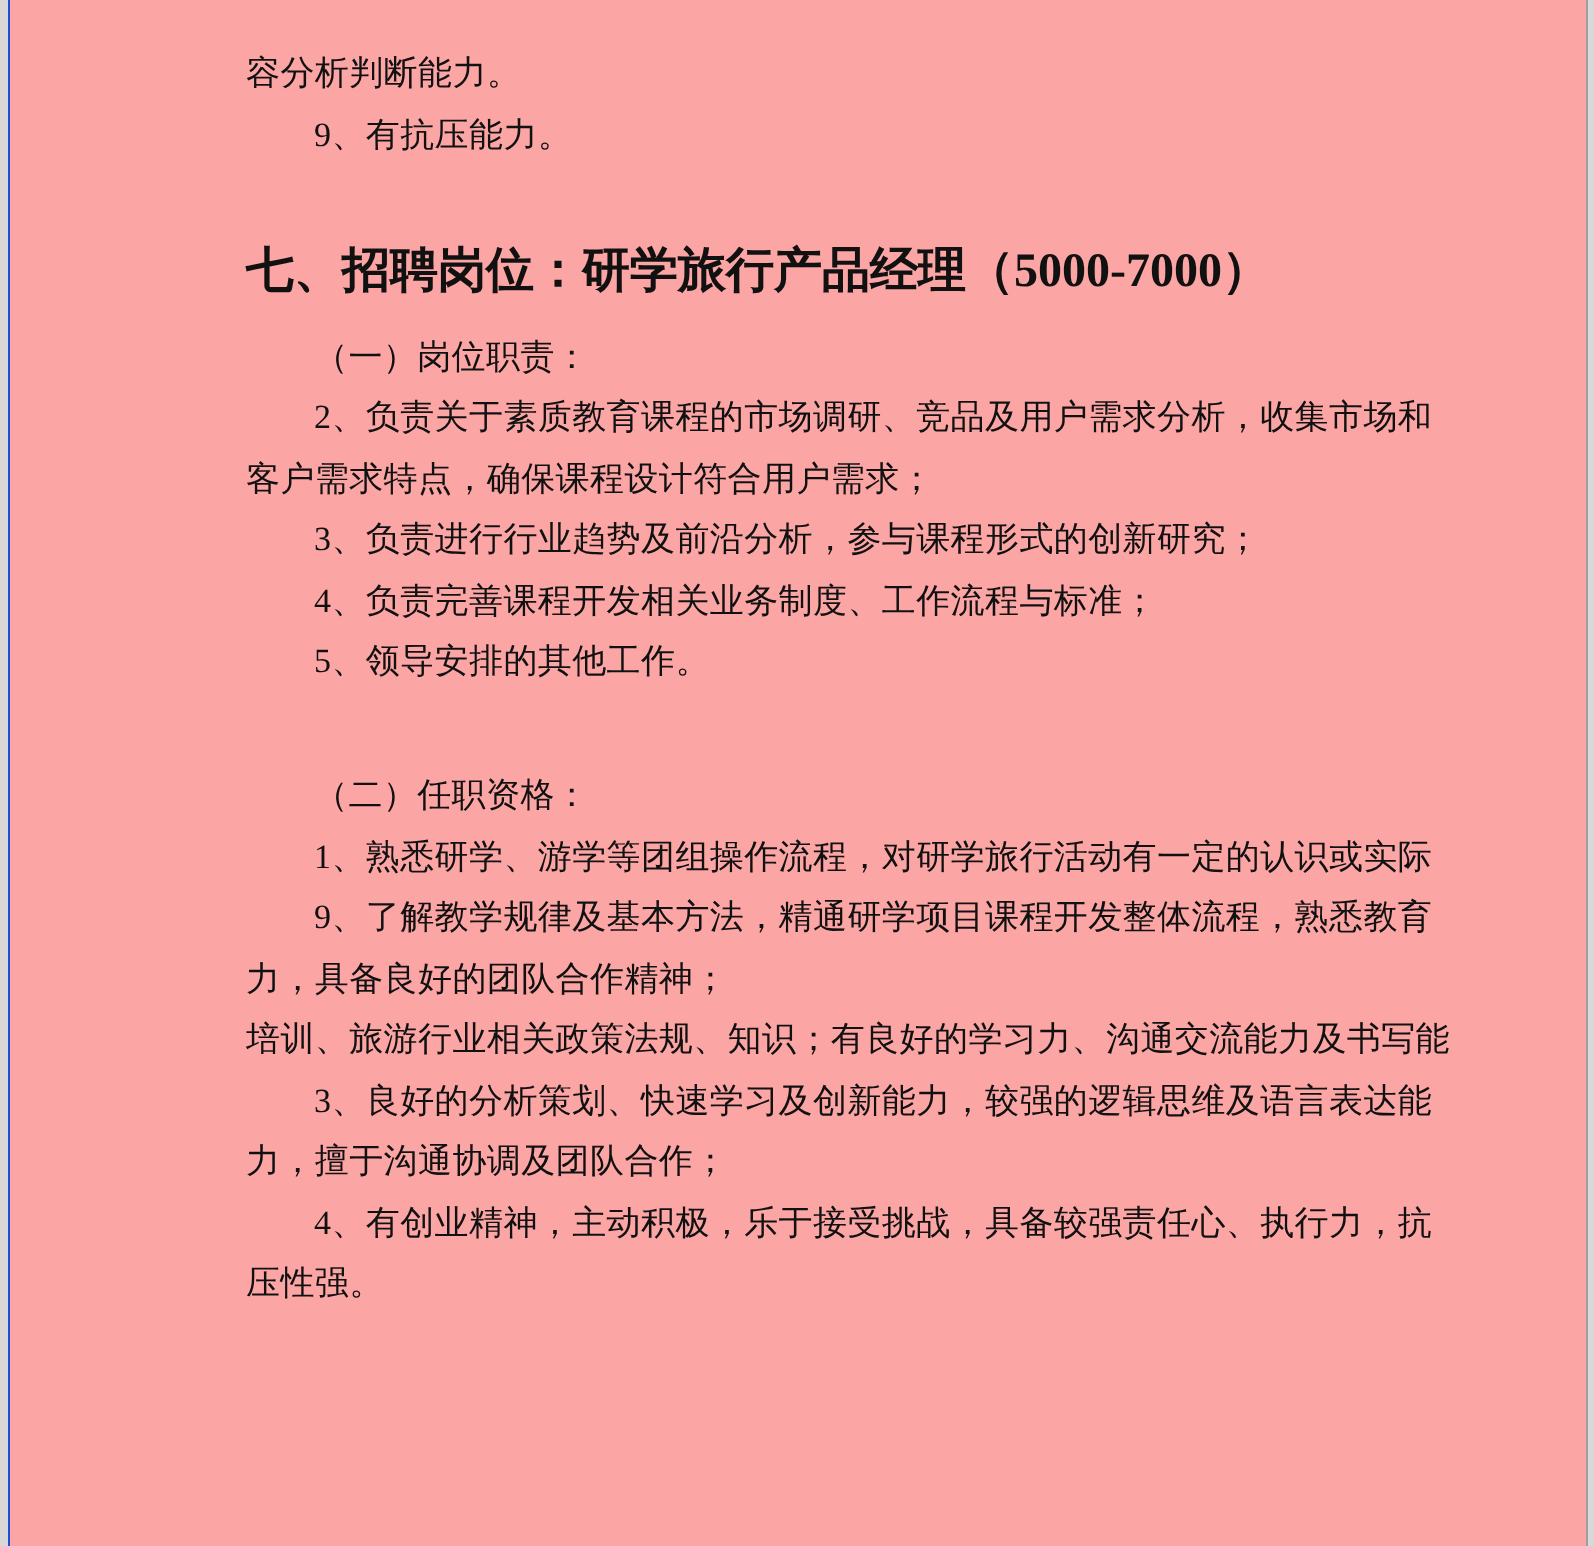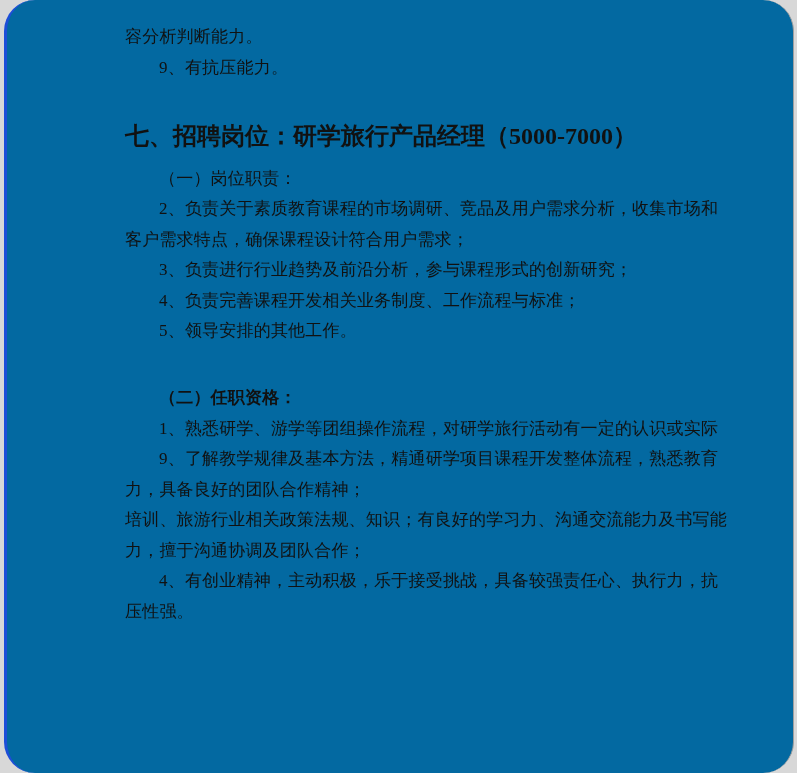--- a/index.html
+++ b/index.html
@@ -7,25 +7,24 @@
     width: 797px; height: 773px;
     background: #d8d8d8;
     font-family: "Liberation Serif", "DejaVu Serif", serif;
     overflow: hidden;
     position: relative;
   }
   .paper {
     position: absolute;
     top: 0; bottom: 0;
     left: 4px; right: 3px;
-    background: #0369a1;
-    border-left: 3px solid #1d4ed8;
+    background: #fca5a5;
+    border-left: 1px solid #1d4ed8;
     border-right: 1px solid #9f9f9f;
     box-sizing: border-box;
-    border-radius: 31px;
   }
   .content {
     margin-left: 118px;
     width: 595px;
     padding-top: 22px;
     color: #111111;
     font-size: 17px;
   }
   .para { margin: 0; }
   .line {
@@ -37,21 +36,21 @@
   }
   .line.indent { text-indent: 34px; }
   .heading {
     margin: 4px 0 10px 0;
     font-size: 24px;
     line-height: 36px;
     font-weight: bold;
     white-space: nowrap;
   }
   .gap { height: 30.5px; }
-  .gap + .para { margin-top: 6px; font-weight: bold; }
+  .gap + .para { margin-top: 6px; }
 </style>
 </head>
 <body>
 
 <div class="paper">
   <div class="content">
       <p class="para">
         <span class="line">容分析判断能力。</span>
       </p>
       <p class="para">
@@ -81,20 +80,21 @@
       </p>
       <p class="para">
         <span class="line indent fill">1、熟悉研学、游学等团组操作流程，对研学旅行活动有一定的认识或实际</span>
       </p>
       <p class="para">
         <span class="line indent fill">9、了解教学规律及基本方法，精通研学项目课程开发整体流程，熟悉教育</span>
         <span class="line">力，具备良好的团队合作精神；</span>
         <span class="line fill">培训、旅游行业相关政策法规、知识；有良好的学习力、沟通交流能力及书写能</span>
       </p>
       <p class="para">
+        <span class="line indent fill">3、良好的分析策划、快速学习及创新能力，较强的逻辑思维及语言表达能</span>
         <span class="line">力，擅于沟通协调及团队合作；</span>
       </p>
       <p class="para">
         <span class="line indent fill">4、有创业精神，主动积极，乐于接受挑战，具备较强责任心、执行力，抗</span>
         <span class="line">压性强。</span>
       </p>
     </div>
 </div>
 
 </body></html>

